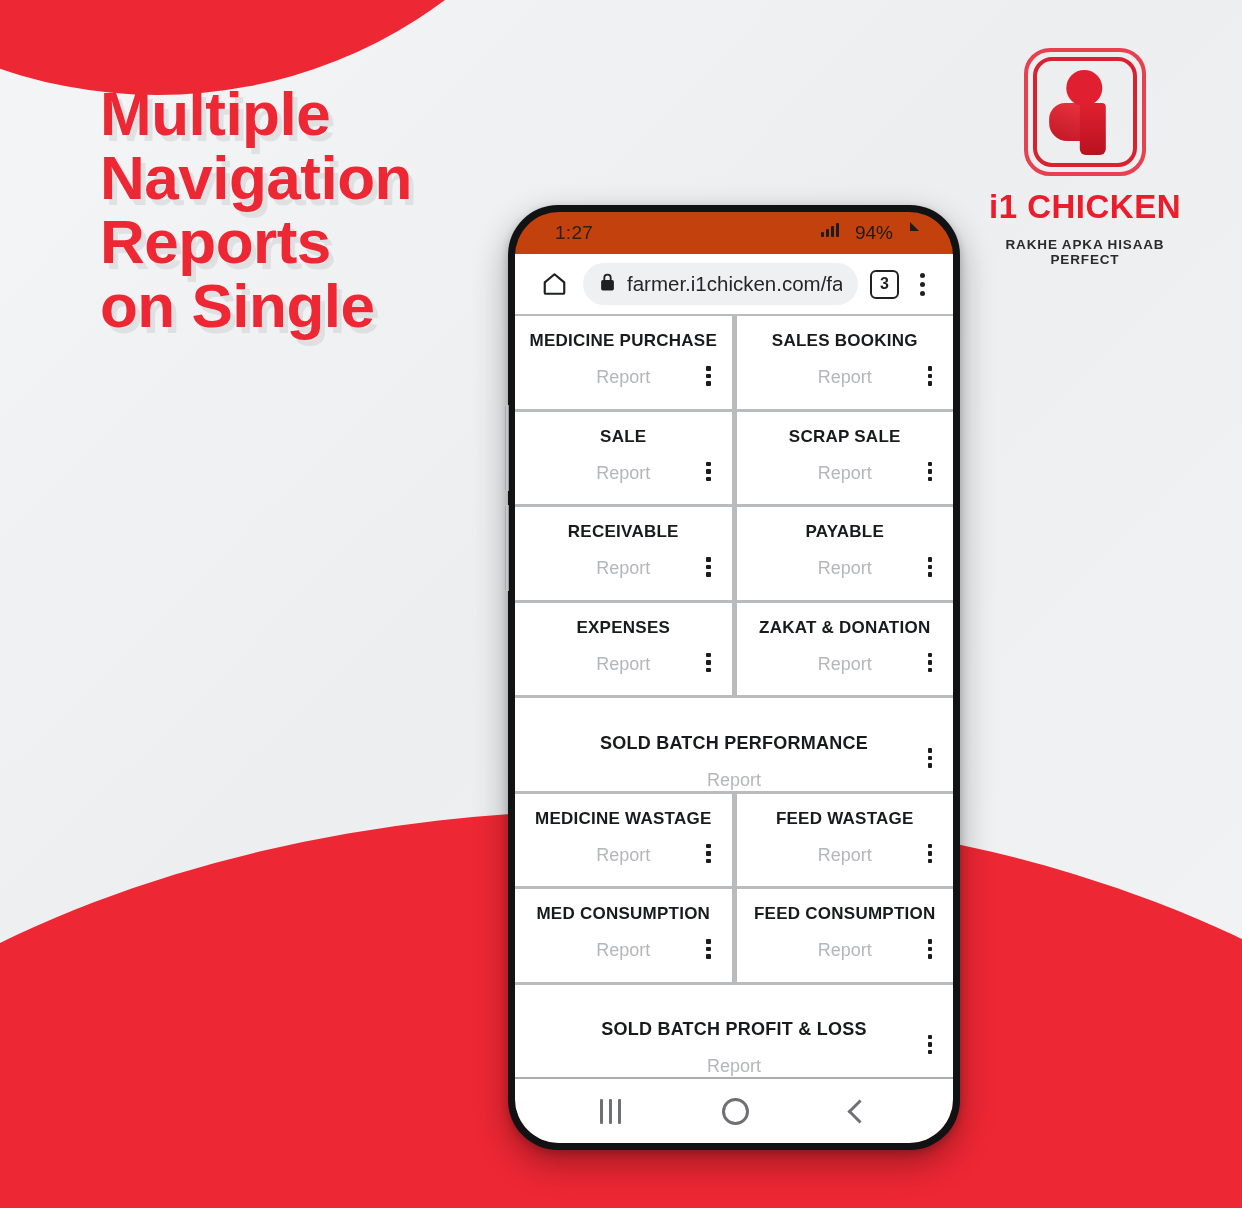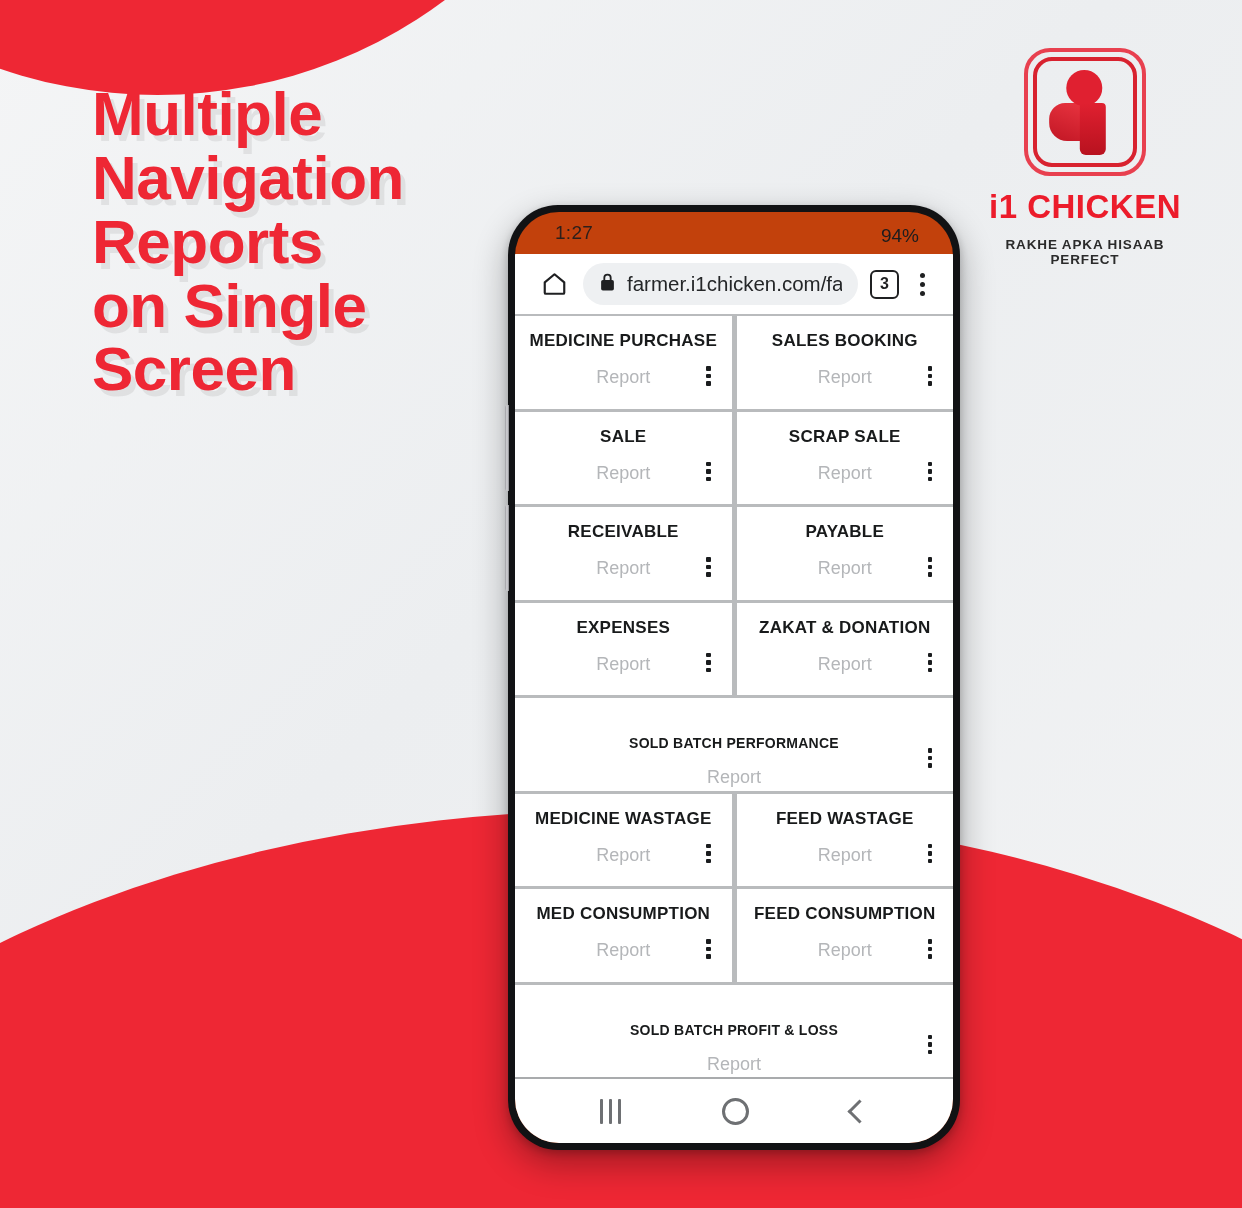--- a/index.html
+++ b/index.html
@@ -35,21 +35,21 @@
     top: 810px;
     width: 1910px;
     height: 980px;
     background: #ee2734;
     border-radius: 980px 980px 0 0 / 560px 560px 0 0;
   }
 
   
   .headline {
     position: absolute;
-    left: 92px;
+    left: 100px;
     top: 82px;
     width: 430px;
     font-size: 62px;
     line-height: 1.03;
     font-weight: 700;
     letter-spacing: -0.5px;
     color: #ee2734;
     text-shadow: 5px 6px 0 rgba(0,0,0,0.07);
   }
   .headline div { white-space: nowrap; }
@@ -162,21 +162,21 @@
     height: 42px;
     flex: 0 0 42px;
     display: flex;
     align-items: center;
     justify-content: space-between;
     padding: 0 34px 0 40px;
     font-size: 19px;
     color: #1c1c1e;
   }
   .sb-time { letter-spacing: 0.3px; opacity: 0.9; }
-  .sb-right { display: flex; align-items: center; gap: 16px; flex-direction: column; }
+  .sb-right { display: flex; align-items: flex-start; gap: 16px; }
   .sig-bars {
     display: inline-flex;
     align-items: flex-end;
     gap: 2px;
     height: 15px;
   }
   .sig-bars i {
     display: block;
     width: 3px;
     background: #1c1c1e;
@@ -273,21 +273,21 @@
   .card.full { flex: 1 1 100%; }
   .card-title {
     font-size: 17px;
     font-weight: 700;
     color: #181a1b;
     letter-spacing: 0.25px;
     text-align: center;
     white-space: nowrap;
     line-height: 1.1;
   }
-  .card.full .card-title { font-size: 14px; margin-top: 40px; }
+  .card.full .card-title { font-size: 18px; margin-top: 40px; }
   .card-sub {
     margin-top: 17px;
     font-size: 18px;
     color: #b4b6b9;
     text-align: center;
     line-height: 1;
   }
   .card-kebab {
     position: absolute;
     right: 16px;
@@ -331,21 +331,20 @@
 <div id="stage">
 
   <div class="blob-top-left"></div>
   <div class="blob-bottom"></div>
 
   <div class="headline">
     <div>Multiple</div>
     <div>Navigation</div>
     <div>Reports</div>
     <div>on Single</div>
-    <div>Screen</div>
   </div>
 
   <div class="logo-wrap">
     <div class="logo-mark">
       <div class="logo-outer"></div>
       <div class="logo-inner"></div>
       <div class="logo-i-curve"></div>
       <div class="logo-i-dot"></div>
       <div class="logo-i-stem"></div>
     </div>

